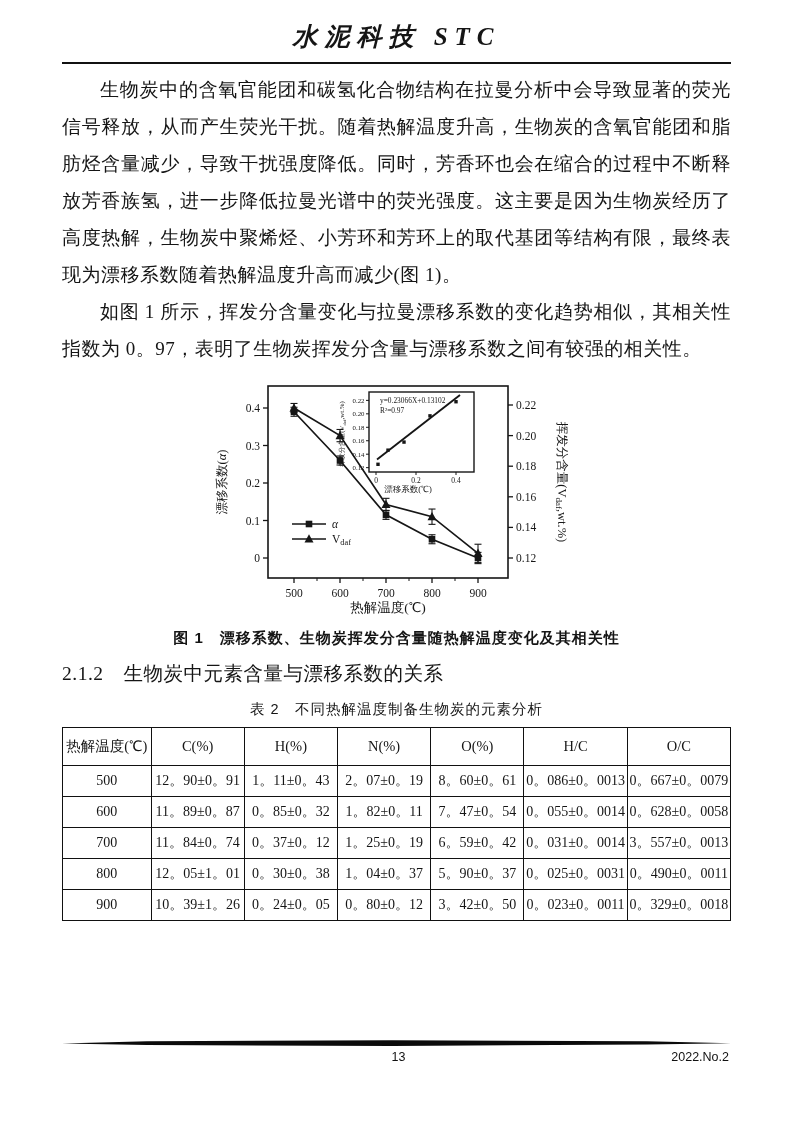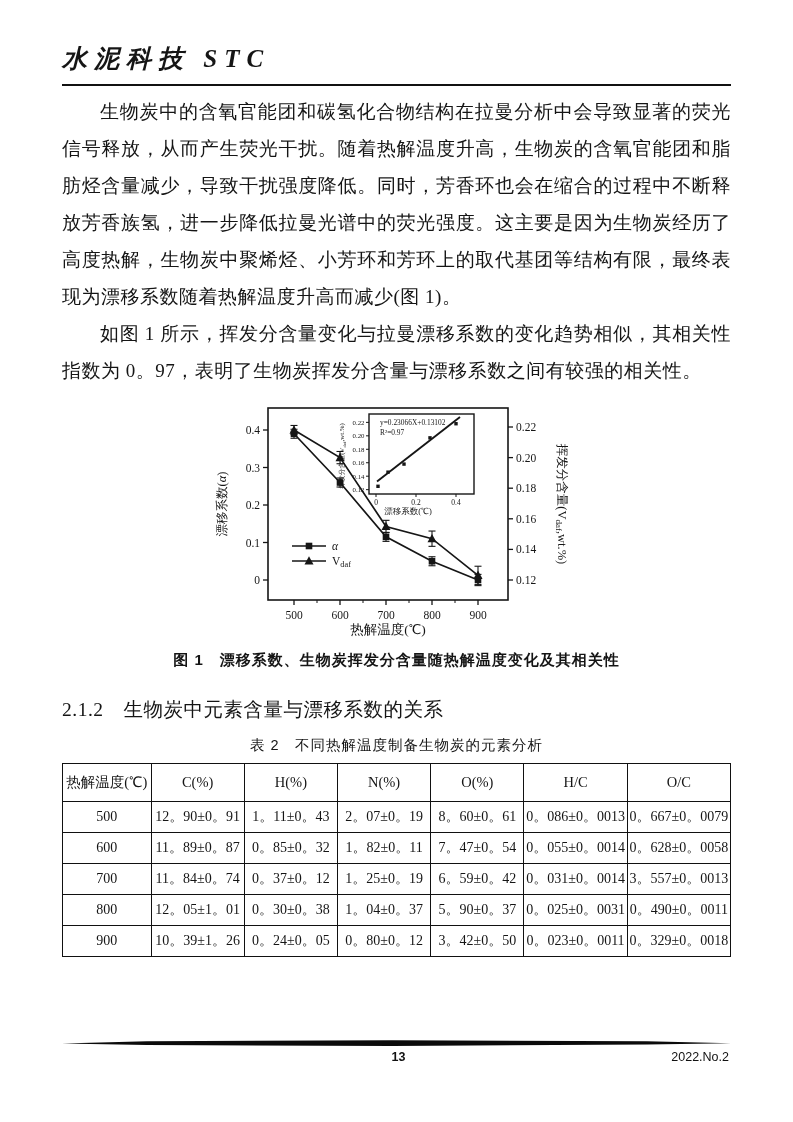--- a/index.html
+++ b/index.html
@@ -2,36 +2,36 @@
 <html><head>
 <meta charset="utf-8">
 <style>
   html,body{margin:0;padding:0;background:#fff;}
   .page{
     width:793px;height:1122px;background:#ffffff;position:relative;
     font-family:"Liberation Serif",serif;color:#151515;
     box-sizing:border-box;padding:0 62px;overflow:hidden;
   }
   .journal-title{
-    text-align:left;font-size:25px;font-weight:bold;font-style:italic;
-    letter-spacing:7px;padding-top:42px;margin:0;
+    text-align:center;font-size:25px;font-weight:bold;font-style:italic;
+    letter-spacing:7px;padding-top:20px;margin:0;
   }
   .header-rule{border:none;border-top:2px solid #111;margin:9px 0 0 0;}
   p.body-para{
     font-size:19px;line-height:37px;text-align:justify;text-indent:2em;
     margin:0;letter-spacing:0.5px;
   }
   p.body-para.first{margin-top:7px;}
   .figure-block{text-align:center;margin-top:5px;}
   .figure-caption{
     font-family:"Liberation Sans",sans-serif;font-weight:bold;font-size:15px;
     text-align:center;margin:1px 0 0 0;letter-spacing:1px;
   }
   .section-heading{
-    font-size:19.5px;font-weight:normal;margin:26px 0 0 0;letter-spacing:0.5px;
+    font-size:19.5px;font-weight:normal;margin:12px 0 0 0;letter-spacing:0.5px;
   }
   .table-caption{
     font-family:"Liberation Sans",sans-serif;font-weight:normal;font-size:14.5px;
     text-align:center;margin:13px 0 0 0;letter-spacing:1px;
   }
   table.elements{
     width:100%;border-collapse:collapse;margin-top:8px;
     font-size:14px;table-layout:fixed;
   }
   table.elements th,table.elements td{
@@ -42,21 +42,21 @@
   table.elements td{height:30px;}
   col.c-temp{width:13.2%;}
   col.c-el{width:13.9%;}
   col.c-ratio{width:15.4%;}
   .footer{position:absolute;left:62px;right:62px;top:1040px;}
   .footer-line-svg{display:block;width:100%;height:7px;}
   .footer-row{
     position:relative;margin-top:3px;height:16px;
     font-family:"Liberation Sans",sans-serif;font-size:12.5px;color:#111;
   }
-  .page-number{position:absolute;left:4px;right:0;text-align:center;font-weight:bold;}
+  .page-number{position:absolute;left:4px;right:0;text-align:center;}
   .issue-number{position:absolute;right:2px;}
   svg text{font-family:"Liberation Serif",serif;}
 </style>
 </head>
 <body>
 
 <div class="page">
 
   <h1 class="journal-title">水泥科技 STC</h1>
   <hr class="header-rule">

